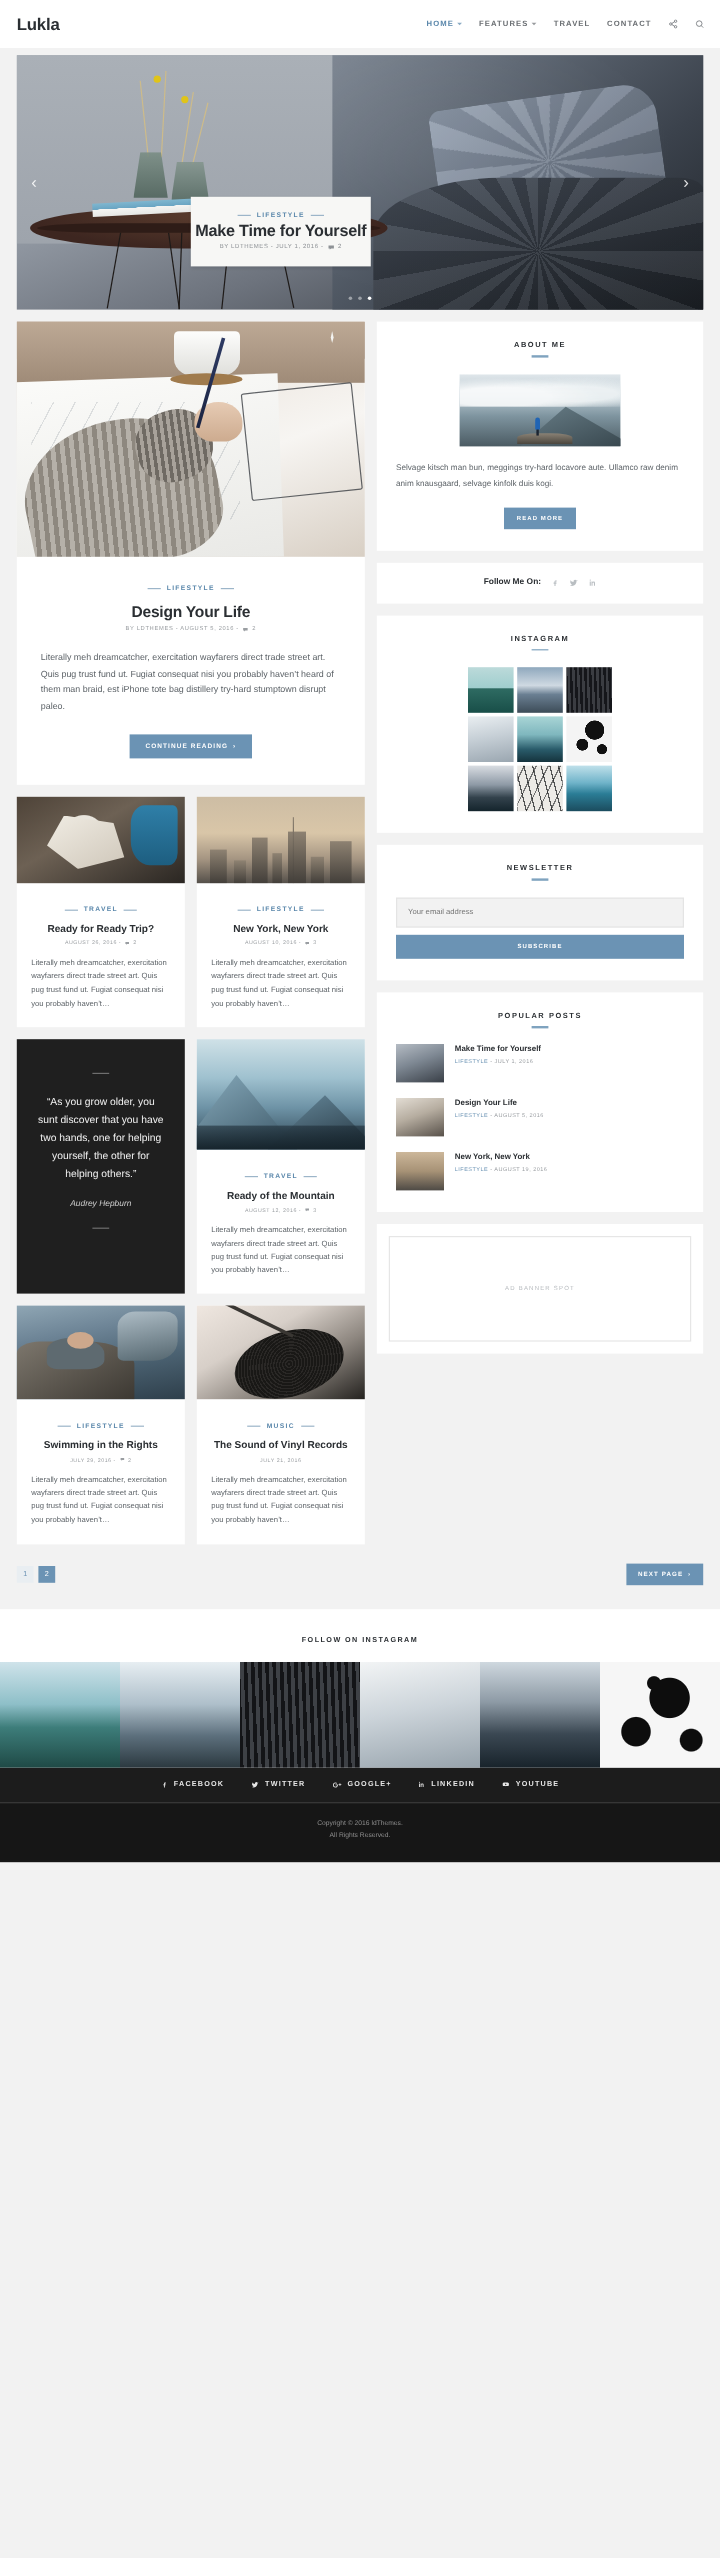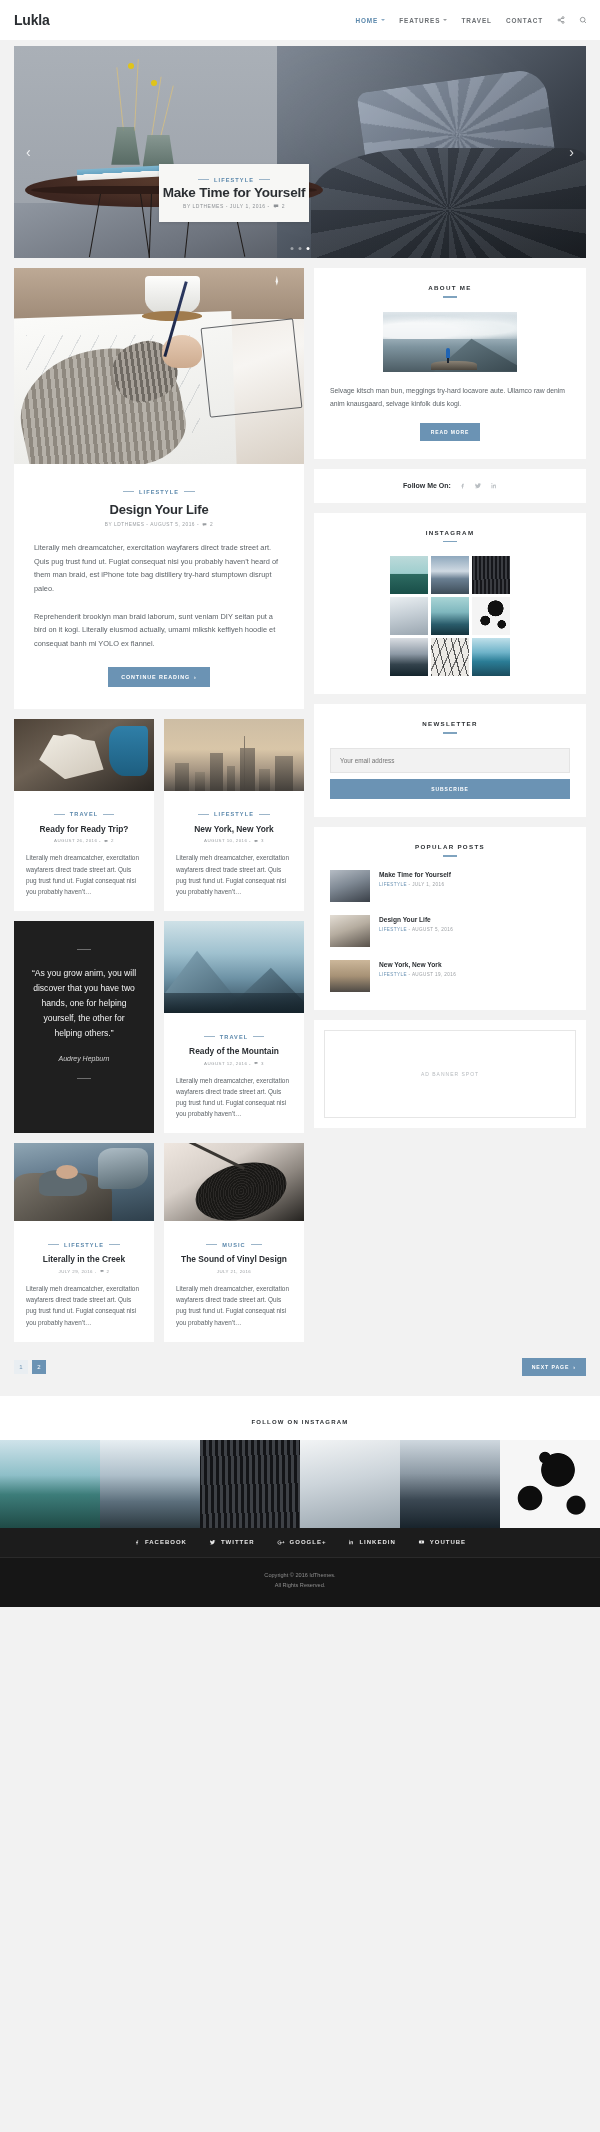--- a/index.html
+++ b/index.html
@@ -424,21 +424,20 @@
           </div>
           <h2 class="feat-title">Design Your Life</h2>
           <div class="meta">
             <span>BY LDTHEMES - AUGUST 5, 2016 -</span>
             <svg width="5" height="5" viewBox="0 0 24 24" fill="currentColor">
                 <path d="M21 6H3v10h4v4l5-4h9z"></path>
               </svg>
             <span>2</span>
           </div>
           <p class="feat-p">Literally meh dreamcatcher, exercitation wayfarers direct trade street art. Quis pug trust fund ut. Fugiat consequat nisi you probably haven’t heard of them man braid, est iPhone tote bag distillery try-hard stumptown disrupt paleo.</p>
-          <p class="feat-p">Reprehenderit brooklyn man braid laborum, sunt veniam DIY seitan put a bird on it kogi. Literally eiusmod actually, umami mlkshk keffiyeh hoodie et consequat banh mi YOLO ex flannel.</p>
           <a class="btn-primary">
             <span>CONTINUE READING</span>
             <span>›</span>
           </a>
         </div>
       </article>
 
       <div class="grid">
         <article class="gcard">
           <div class="gimg img-rock">
@@ -489,21 +488,21 @@
               <span>3</span>
             </div>
             <p class="gexc">Literally meh dreamcatcher, exercitation wayfarers direct trade street art. Quis pug trust fund ut. Fugiat consequat nisi you probably haven’t…</p>
           </div>
         </article>
       </div>
 
       <div class="grid">
         <div class="quote-card">
           <div class="q-dash"></div>
-          <div class="q-text">“As you grow anim, you will discover that you have two hands, one for helping yourself, the other for helping others.”</div>
+          <div class="q-text">“As you grow older, you sunt discover that you have two hands, one for helping yourself, the other for helping others.”</div>
           <div class="q-author">Audrey Hepburn</div>
           <div class="q-dash bottom"></div>
         </div>
 
         <article class="gcard">
           <div class="gimg img-mount" style="height:92px">
             <div style="position:absolute;left:-10%;bottom:0;width:70%;height:72%;background:linear-gradient(150deg,#8fb3c4,#3a5565);clip-path:polygon(0 100%,48% 6%,100% 100%)"></div>
             <div style="position:absolute;right:-8%;bottom:0;width:66%;height:56%;background:linear-gradient(160deg,#6e93a6,#22323d);clip-path:polygon(0 100%,52% 12%,100% 100%)"></div>
             <div style="position:absolute;left:0;bottom:0;width:100%;height:22%;background:linear-gradient(180deg,rgba(30,45,55,.6),#16242c)"></div>
           </div>
@@ -533,21 +532,21 @@
             <div style="position:absolute;left:18%;top:34%;width:34%;height:34%;background:#5e6a70;border-radius:40% 50% 30% 20%"></div>
             <div style="position:absolute;left:30%;top:28%;width:16%;height:18%;background:#cda88c;border-radius:50%"></div>
             <div style="position:absolute;right:4%;top:6%;width:36%;height:52%;background:linear-gradient(170deg,#aebdc6,#54666f);border-radius:30% 20% 40% 10%"></div>
           </div>
           <div class="gbody">
             <div class="cat-line" style="display:inline-flex">
               <span class="dash"></span>
               <span class="cat-text">LIFESTYLE</span>
               <span class="dash"></span>
             </div>
-            <h3 class="gtitle">Literally in the Creek</h3>
+            <h3 class="gtitle">Swimming in the Rights</h3>
             <div class="meta-sm">
               <span>JULY 29, 2016 -</span>
               <svg width="4" height="4" viewBox="0 0 24 24" fill="currentColor">
                   <path d="M21 6H3v10h4v4l5-4h9z"></path>
                 </svg>
               <span>2</span>
             </div>
             <p class="gexc">Literally meh dreamcatcher, exercitation wayfarers direct trade street art. Quis pug trust fund ut. Fugiat consequat nisi you probably haven’t…</p>
           </div>
         </article>
@@ -556,21 +555,21 @@
           <div class="gimg img-vinyl" style="height:78px">
             <div class="disc"></div>
               <div class="arm2"></div>
           </div>
           <div class="gbody">
             <div class="cat-line" style="display:inline-flex">
               <span class="dash"></span>
               <span class="cat-text">MUSIC</span>
               <span class="dash"></span>
             </div>
-            <h3 class="gtitle">The Sound of Vinyl Design</h3>
+            <h3 class="gtitle">The Sound of Vinyl Records</h3>
             <div class="meta-sm">
               <span>JULY 21, 2016</span>
             </div>
             <p class="gexc">Literally meh dreamcatcher, exercitation wayfarers direct trade street art. Quis pug trust fund ut. Fugiat consequat nisi you probably haven’t…</p>
           </div>
         </article>
       </div>
 
     </div>
 

